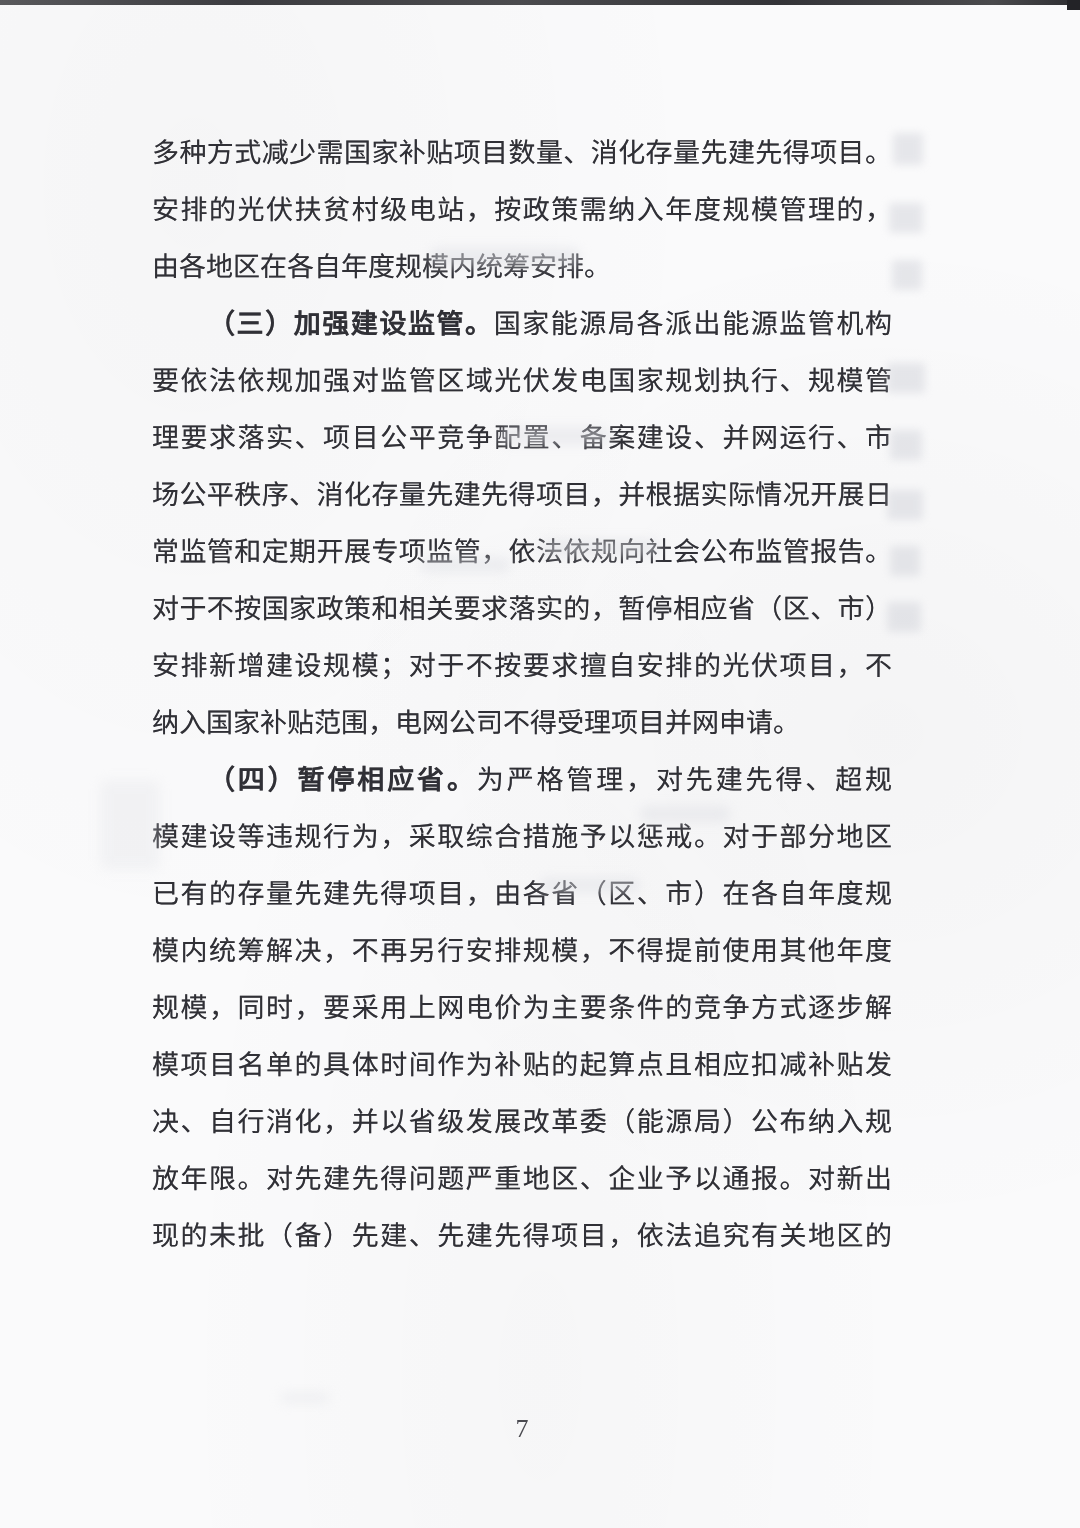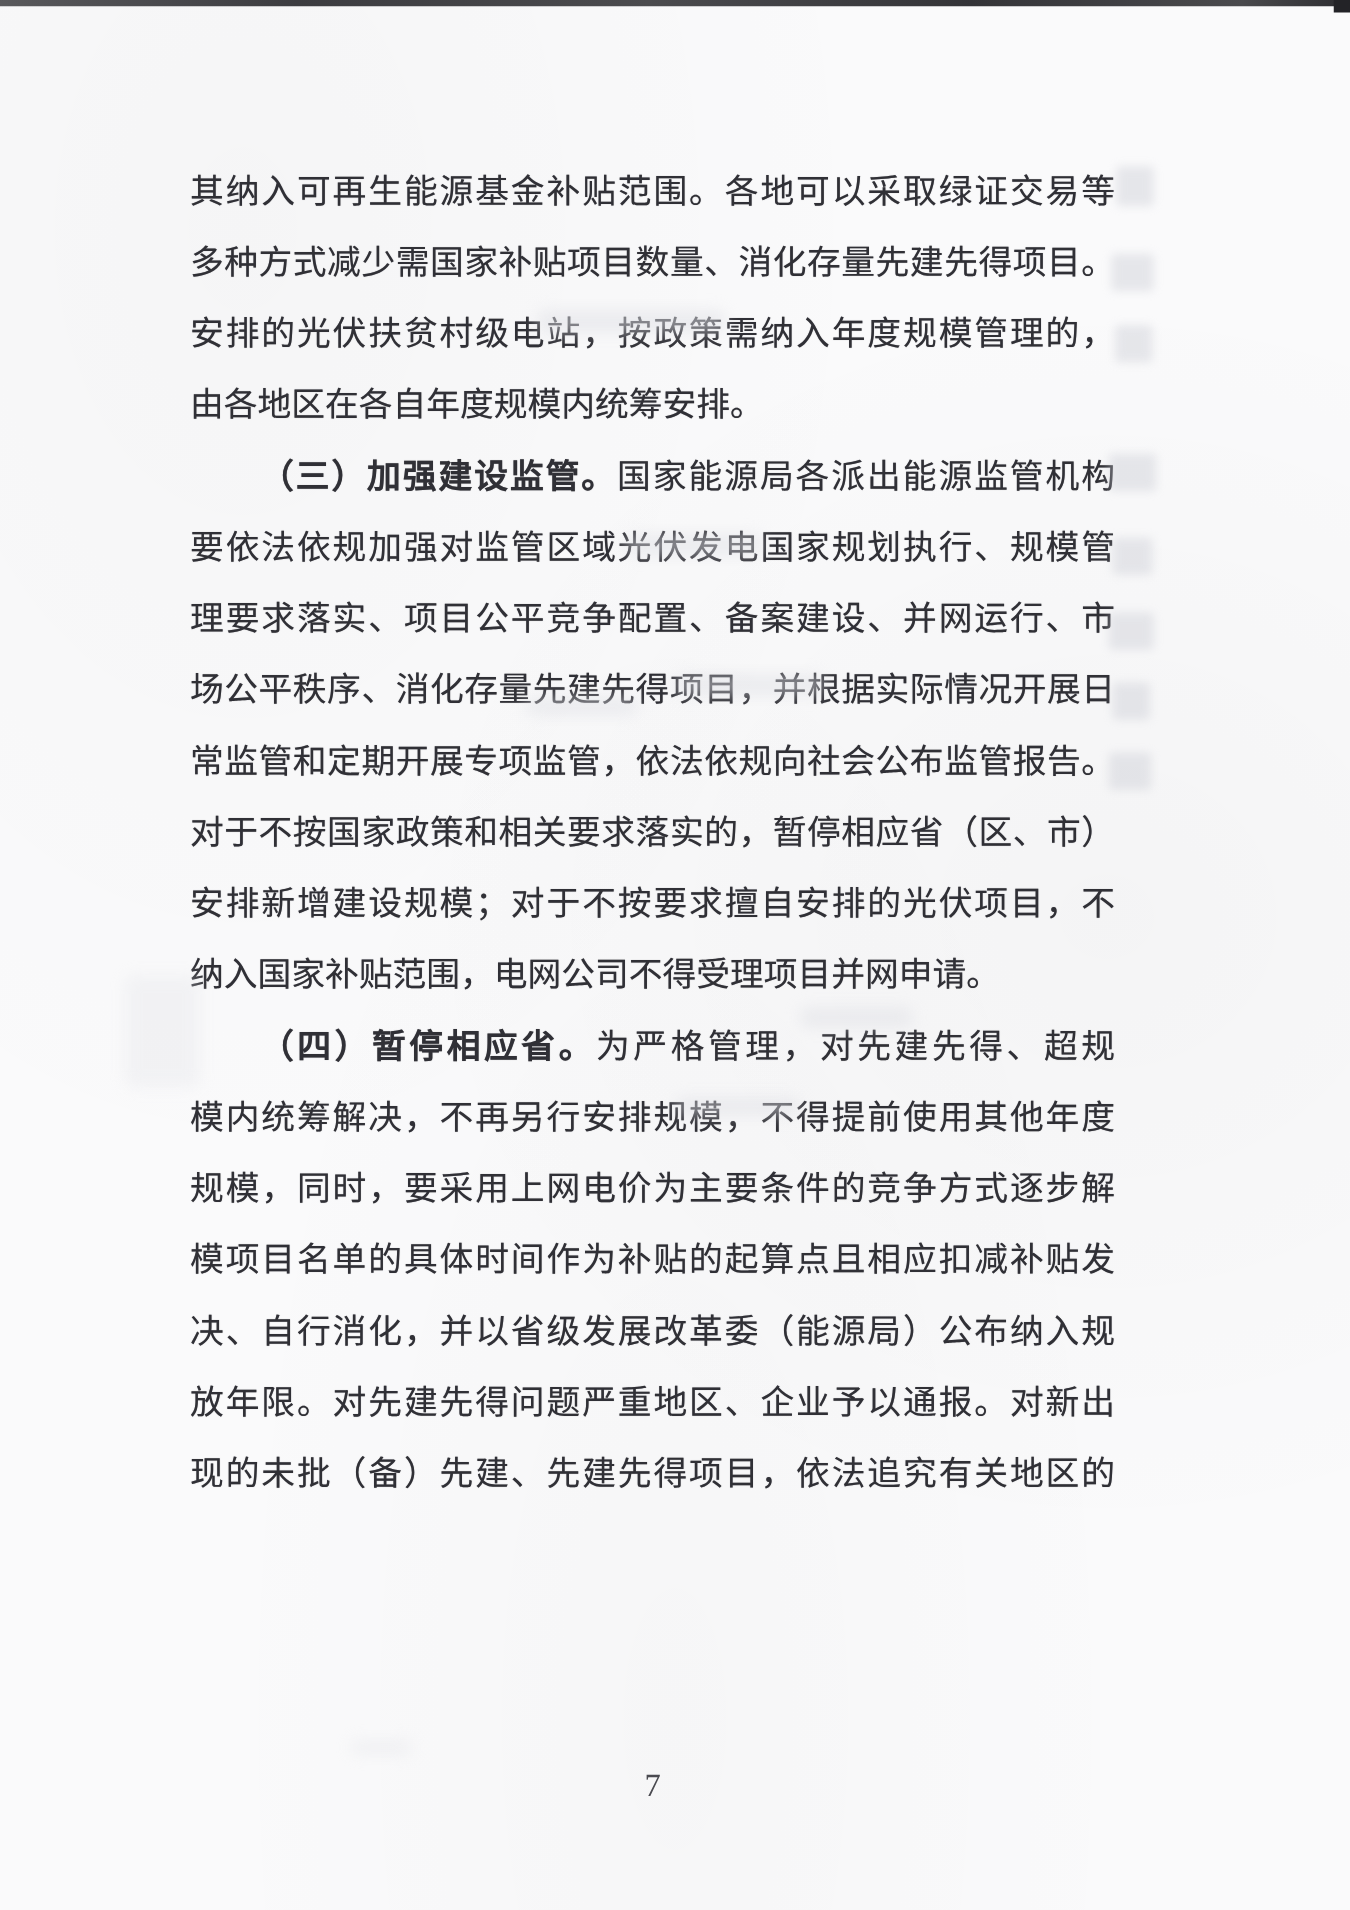--- a/index.html
+++ b/index.html
@@ -69,37 +69,38 @@
 </head>
 <body>
 
 <div class="page">
 
   <div class="top-edge"></div>
   <div class="corner-blot"></div>
 
   <div class="doc">
       <div class="para">
-        <div class="line">其纳入可再生能源基金补贴范围。各地可以采取绿证交易等</div>
         <div class="line">多种方式减少需国家补贴项目数量、消化存量先建先得项目。</div>
         <div class="line">安排的光伏扶贫村级电站，按政策需纳入年度规模管理的，</div>
         <div class="line end">由各地区在各自年度规模内统筹安排。</div>
       </div>
       <div class="para">
         <div class="line indent"><b>（三）加强建设监管。</b>国家能源局各派出能源监管机构</div>
         <div class="line">要依法依规加强对监管区域光伏发电国家规划执行、规模管</div>
         <div class="line">理要求落实、项目公平竞争配置、备案建设、并网运行、市</div>
         <div class="line">场公平秩序、消化存量先建先得项目，并根据实际情况开展日</div>
         <div class="line">常监管和定期开展专项监管，依法依规向社会公布监管报告。</div>
         <div class="line">对于不按国家政策和相关要求落实的，暂停相应省（区、市）</div>
         <div class="line">安排新增建设规模；对于不按要求擅自安排的光伏项目，不</div>
         <div class="line end">纳入国家补贴范围，电网公司不得受理项目并网申请。</div>
       </div>
       <div class="para">
         <div class="line indent"><b>（四）暂停相应省。</b>为严格管理，对先建先得、超规</div>
+        <div class="line">模建设等违规行为，采取综合措施予以惩戒。对于部分地区</div>
+        <div class="line">已有的存量先建先得项目，由各省（区、市）在各自年度规</div>
         <div class="line">模内统筹解决，不再另行安排规模，不得提前使用其他年度</div>
         <div class="line">规模，同时，要采用上网电价为主要条件的竞争方式逐步解</div>
         <div class="line">模项目名单的具体时间作为补贴的起算点且相应扣减补贴发</div>
         <div class="line">决、自行消化，并以省级发展改革委（能源局）公布纳入规</div>
         <div class="line">放年限。对先建先得问题严重地区、企业予以通报。对新出</div>
         <div class="line">现的未批（备）先建、先建先得项目，依法追究有关地区的</div>
       </div>
     </div>
 
   <div class="page-num">7</div>

